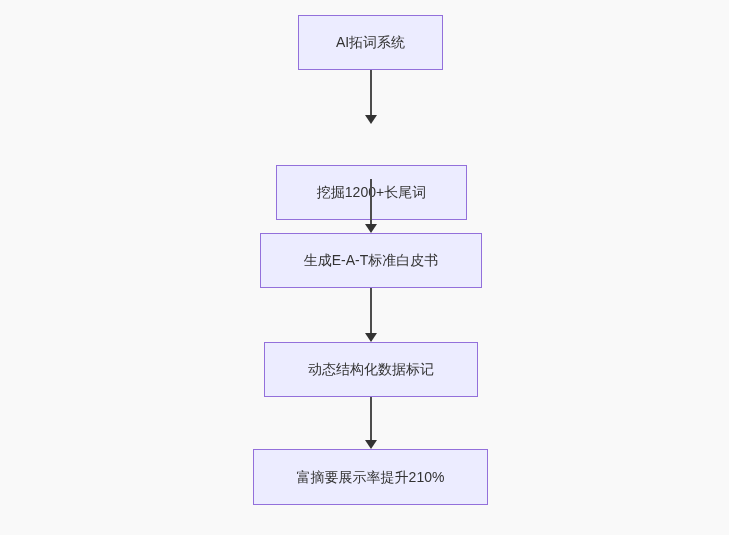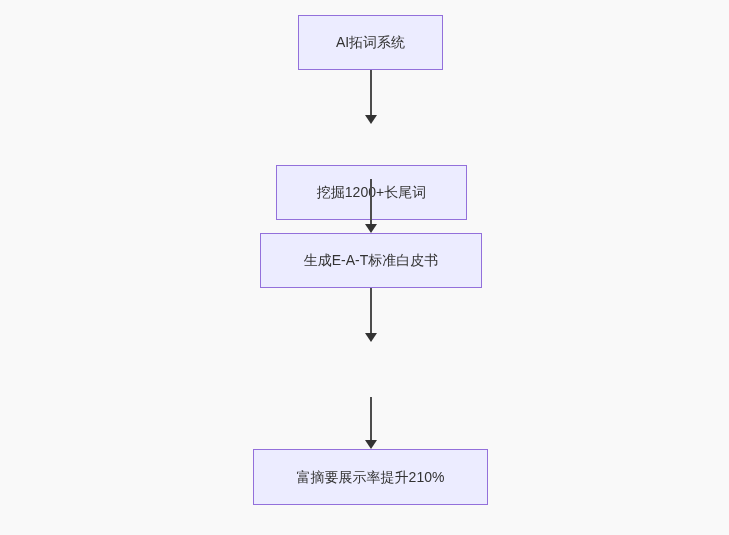--- a/index.html
+++ b/index.html
@@ -89,20 +89,23 @@
 
   <div class="node n3">
     <span>生成E-A-T标准白皮书</span>
   </div>
 
   <div class="edge e3">
     <div class="edge-line"></div>
     <div class="edge-head"></div>
   </div>
 
+  <div class="node n4">
+    <span>动态结构化数据标记</span>
+  </div>
 
   <div class="edge e4">
     <div class="edge-line"></div>
     <div class="edge-head"></div>
   </div>
 
   <div class="node n5">
     <span>富摘要展示率提升210%</span>
   </div>
 

